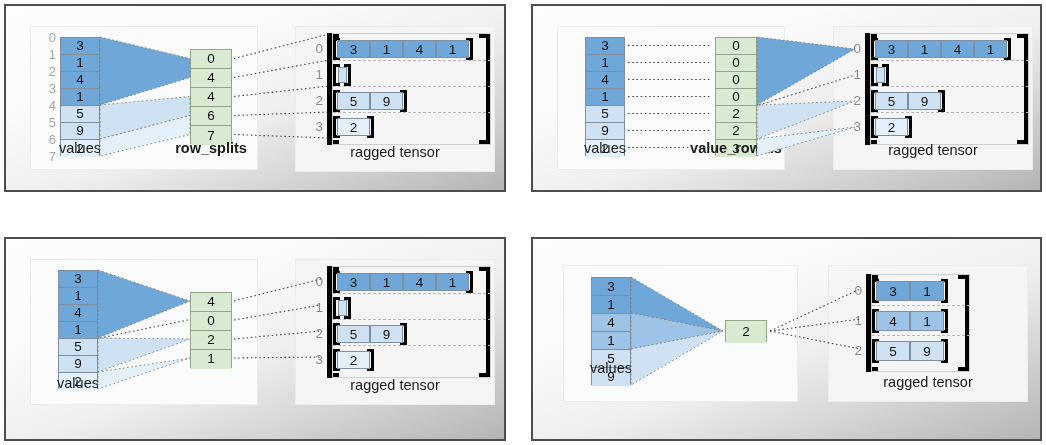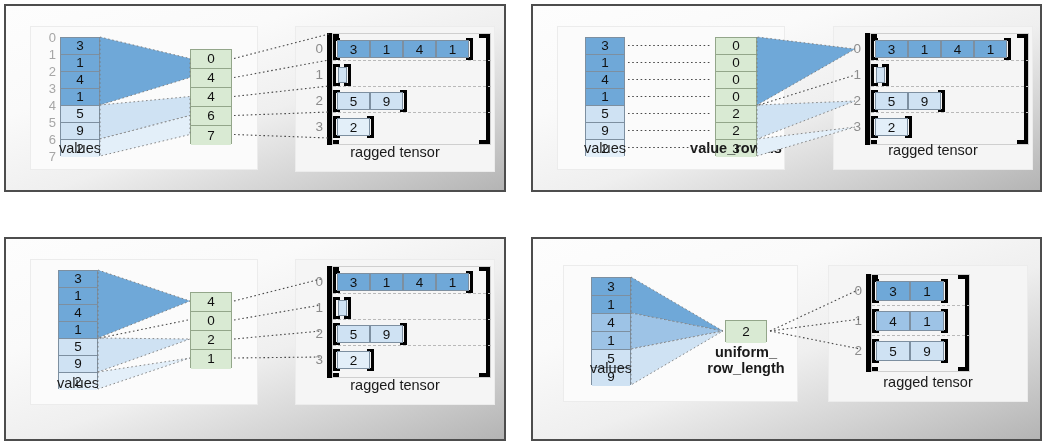--- a/index.html
+++ b/index.html
@@ -102,20 +102,21 @@
       <div class="rt-cell" style="left: 364px; top: 86px; width: 33px; height: 18px; background: rgb(207, 226, 243);">9</div>
       <div class="rowidx" style="left: 303px; top: 114px;">3</div>
       <svg width="9" height="24" class="brk" style="left: 327px; top: 110px;">
         <path d="M 7 0 H 0 V 22 H 7 V 19 H 3 V 3 H 7 Z" fill="#000000"></path>
       </svg>
       <svg width="9" height="24" class="brk" style="left: 361px; top: 110px;">
         <path d="M 0 0 H 7 V 22 H 0 V 19 H 4 V 3 H 0 Z" fill="#000000"></path>
       </svg>
       <div class="rt-cell" style="left: 331px; top: 112px; width: 33px; height: 18px; background: rgb(227, 239, 249);">2</div>
       <div class="caption" style="left: 24px; top: 134px; width: 100px;">values</div>
+      <div class="caption bold" style="left: 144px; top: 134px; width: 122px;">row_splits</div>
       <div class="caption" style="left: 289px; top: 138px; width: 200px;">ragged tensor</div>
       <svg width="502" height="188" class="overlay">
         <polygon points="94,31 184,52.5 184,71.5 94,99" fill="#6fa8d8" stroke="#7a7a7a" stroke-width="0.9" stroke-dasharray="1.6 2.6"></polygon>
         <polygon points="94,99 184,90.5 184,109.5 94,133" fill="#cfe2f3" stroke="#7a7a7a" stroke-width="0.9" stroke-dasharray="1.6 2.6"></polygon>
         <polygon points="94,133 184,109.5 184,128.5 94,150" fill="#e3eff9" stroke="#7a7a7a" stroke-width="0.9" stroke-dasharray="1.6 2.6"></polygon>
         <line x1="228" y1="52.5" x2="323" y2="28" stroke="#4a4a4a" stroke-width="1.1" stroke-dasharray="1.6 2.6" fill="none"></line>
         <line x1="228" y1="71.5" x2="323" y2="54" stroke="#4a4a4a" stroke-width="1.1" stroke-dasharray="1.6 2.6" fill="none"></line>
         <line x1="228" y1="90.5" x2="323" y2="80" stroke="#4a4a4a" stroke-width="1.1" stroke-dasharray="1.6 2.6" fill="none"></line>
         <line x1="228" y1="109.5" x2="323" y2="106" stroke="#4a4a4a" stroke-width="1.1" stroke-dasharray="1.6 2.6" fill="none"></line>
         <line x1="228" y1="128.5" x2="323" y2="132" stroke="#4a4a4a" stroke-width="1.1" stroke-dasharray="1.6 2.6" fill="none"></line>
@@ -326,22 +327,20 @@
       <div class="rowidx" style="left: 315px; top: 105px;">2</div>
       <svg width="9" height="26" class="brk" style="left: 339px; top: 100px;">
         <path d="M 7 0 H 0 V 24 H 7 V 21 H 3 V 3 H 7 Z" fill="#000000"></path>
       </svg>
       <svg width="9" height="26" class="brk" style="left: 408px; top: 100px;">
         <path d="M 0 0 H 7 V 24 H 0 V 21 H 4 V 3 H 0 Z" fill="#000000"></path>
       </svg>
       <div class="rt-cell" style="left: 343px; top: 102px; width: 34px; height: 20px; background: rgb(207, 226, 243);">5</div>
       <div class="rt-cell" style="left: 377px; top: 102px; width: 34px; height: 20px; background: rgb(207, 226, 243);">9</div>
       <div class="caption" style="left: 28px; top: 121px; width: 100px;">values</div>
-      <div class="caption bold" style="left: 152px; top: 105px; width: 122px;">uniform_
-row_length</div>
       <div class="caption" style="left: 295px; top: 135px; width: 200px;">ragged tensor</div>
       <svg width="511" height="204" class="overlay">
         <polygon points="98,38 190,92 98,74" fill="#6fa8d8" stroke="#7a7a7a" stroke-width="0.9" stroke-dasharray="1.6 2.6"></polygon>
         <polygon points="98,74 190,92 98,110" fill="#9dc3e6" stroke="#7a7a7a" stroke-width="0.9" stroke-dasharray="1.6 2.6"></polygon>
         <polygon points="98,110 190,92 98,146" fill="#cfe2f3" stroke="#7a7a7a" stroke-width="0.9" stroke-dasharray="1.6 2.6"></polygon>
         <line x1="237" y1="92" x2="327" y2="50" stroke="#4a4a4a" stroke-width="1.1" stroke-dasharray="1.6 2.6" fill="none"></line>
         <line x1="237" y1="92" x2="327" y2="80" stroke="#4a4a4a" stroke-width="1.1" stroke-dasharray="1.6 2.6" fill="none"></line>
         <line x1="237" y1="92" x2="327" y2="110" stroke="#4a4a4a" stroke-width="1.1" stroke-dasharray="1.6 2.6" fill="none"></line>
       </svg>
     </div>

